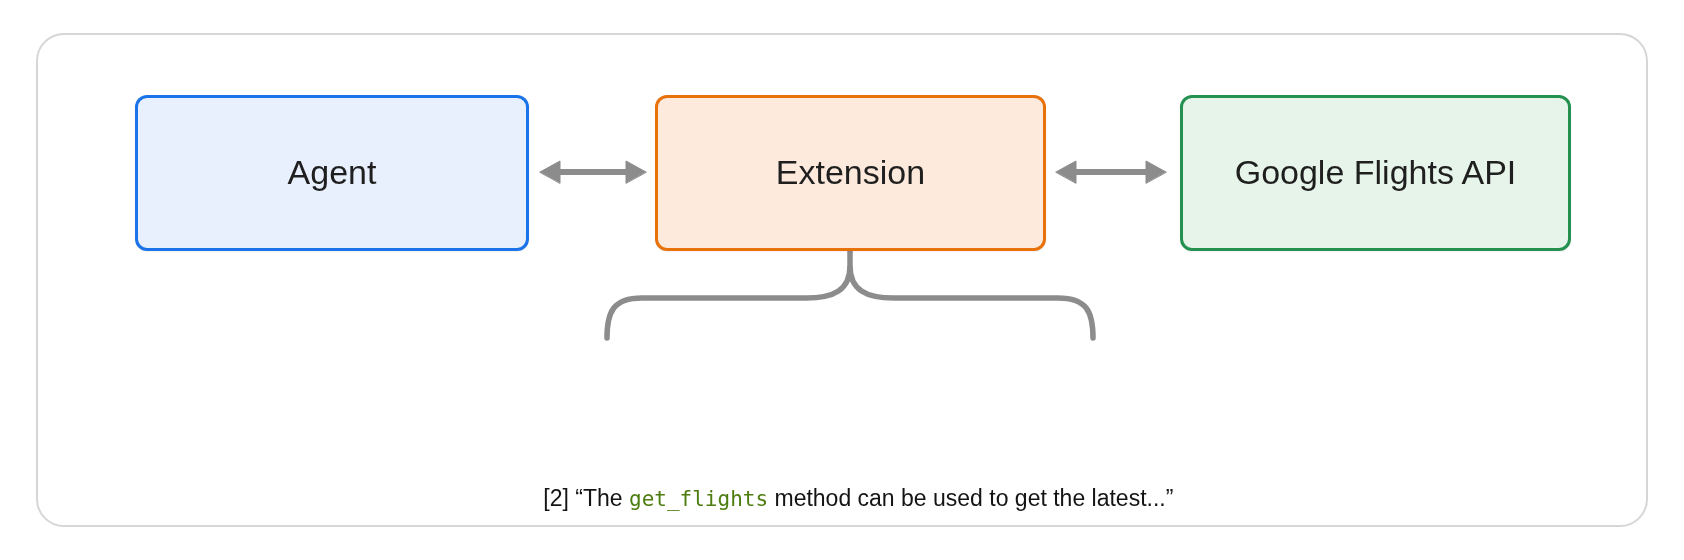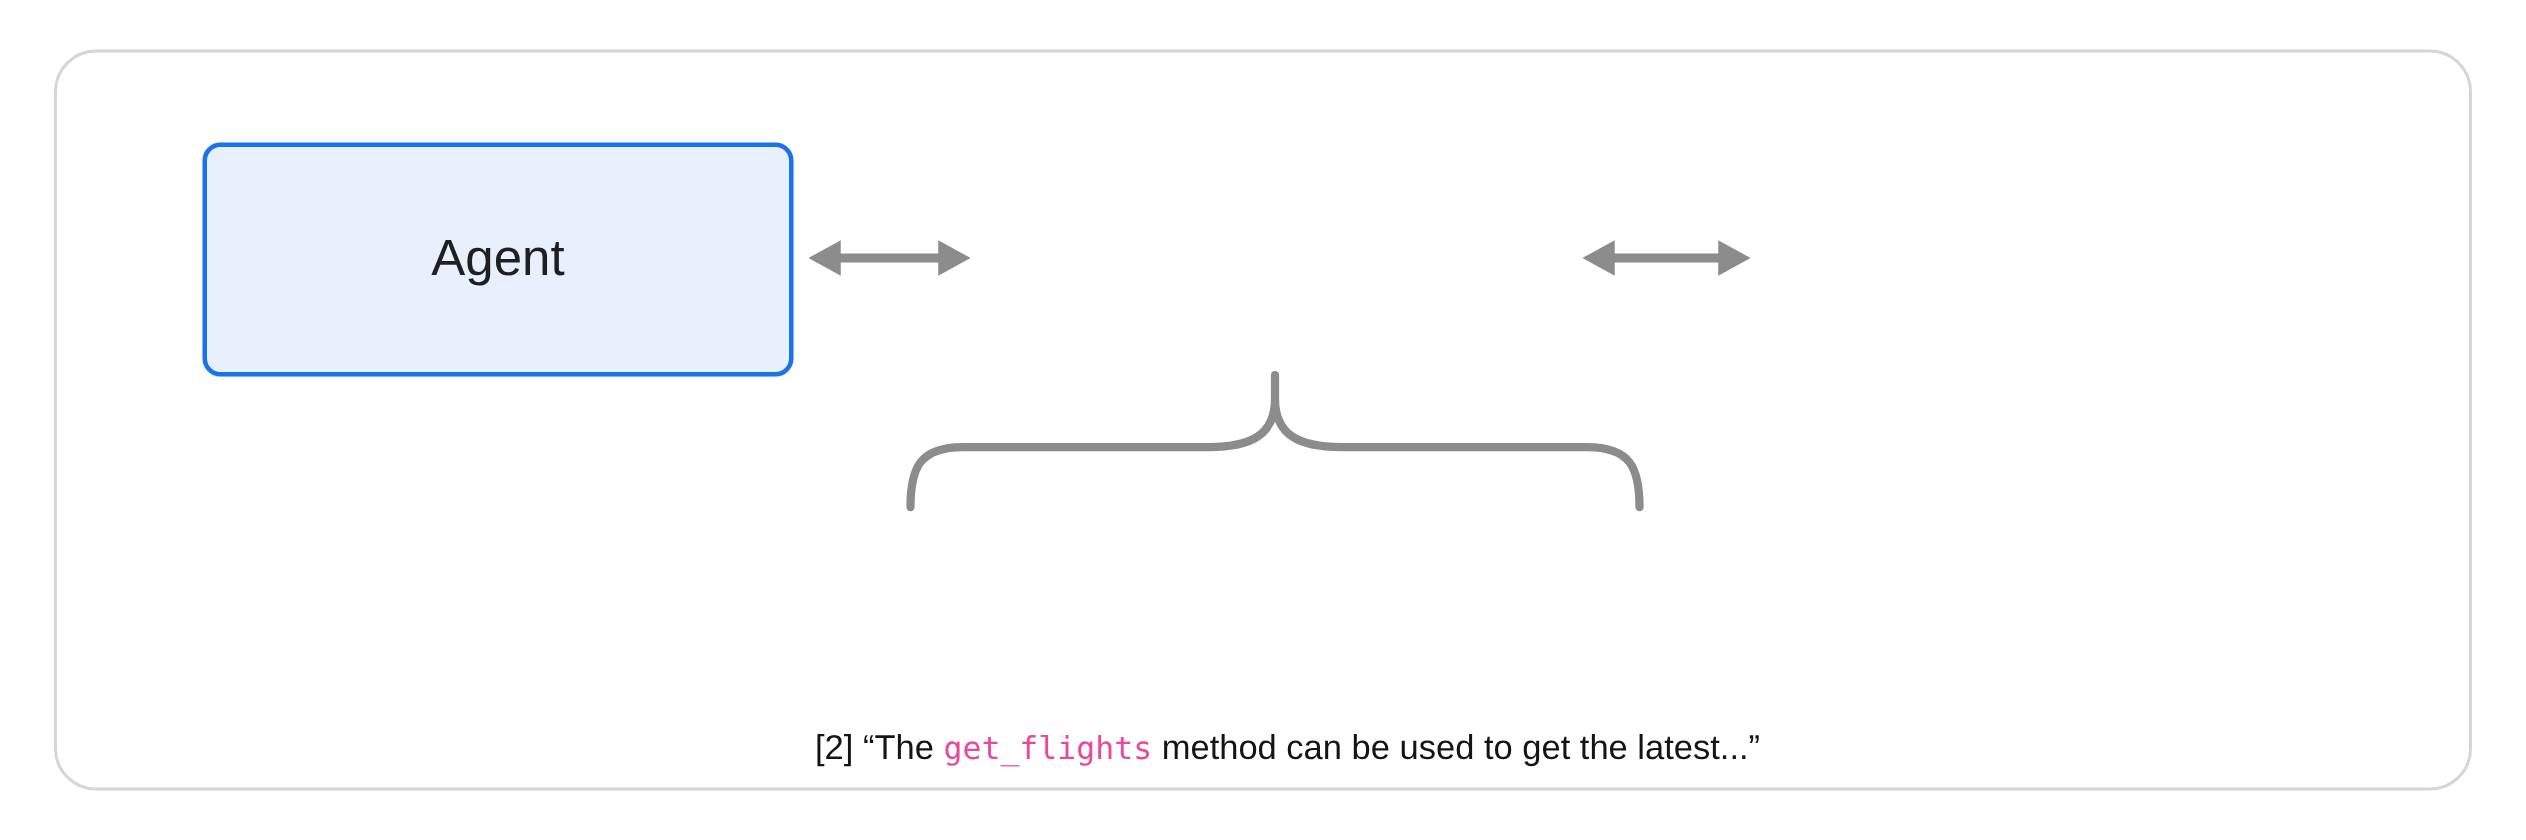--- a/index.html
+++ b/index.html
@@ -55,21 +55,21 @@
     left: 505px;
     top: 372px;
     font-size: 23px;
     line-height: 36px;
     color: #141414;
     white-space: pre-wrap;
   }
   .annotation .code {
     font-family: "DejaVu Sans Mono", monospace;
     font-size: 21px;
-    color: #ec4899;
+    color: #4d7c0f;
   }
 </style>
 </head>
 <body>
 
 <div id="canvas">
 
   <div class="card"></div>
 
   <svg id="connector-layer" viewBox="0 0 1684 560" xmlns="http://www.w3.org/2000/svg">
@@ -92,21 +92,27 @@
                C 850 290, 866 298, 894 298
                L 1058 298
                C 1087 298, 1093 312, 1093 338"></path>
     </g>
   </svg>
 
   <div class="box box-agent">
     <span class="box-label">Agent</span>
   </div>
 
+  <div class="box box-extension">
+    <span class="box-label">Extension</span>
+  </div>
 
+  <div class="box box-api">
+    <span class="box-label">Google Flights API</span>
+  </div>
 
   <div class="annotation">
     <div>
       <span>[2] “The </span><span class="code">get_flights</span><span> method can be used to get the latest...”</span>
     </div>
     
     
   </div>
 
 </div>

